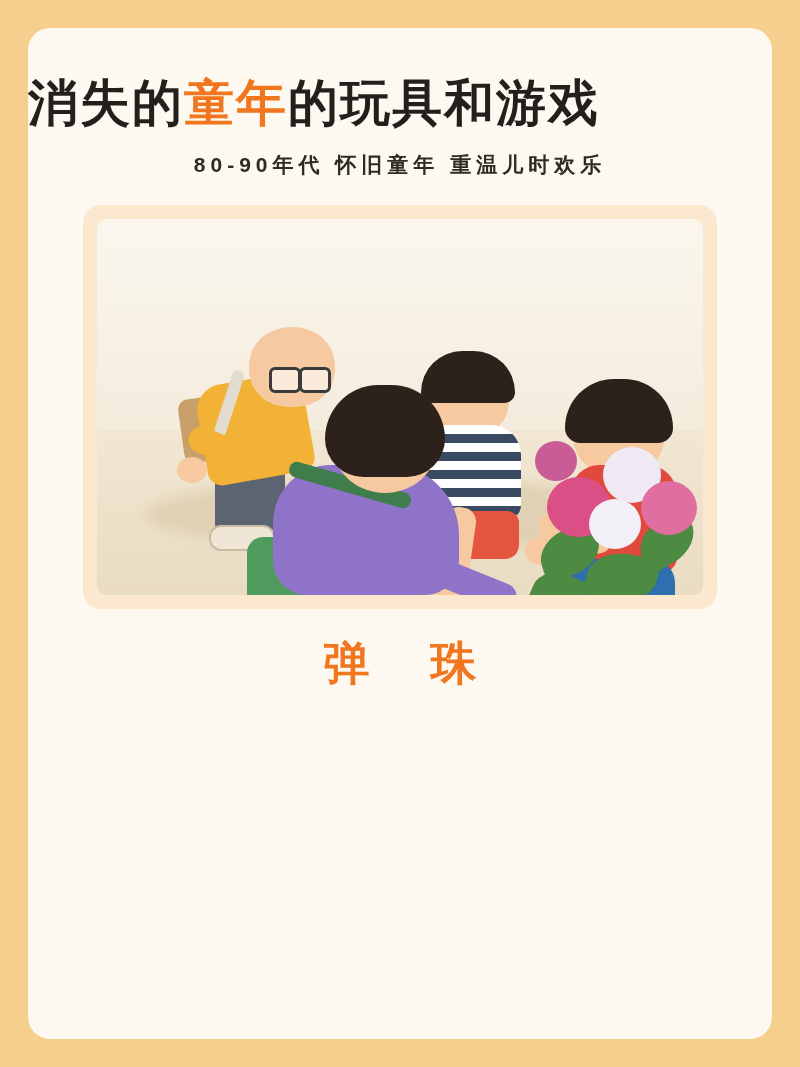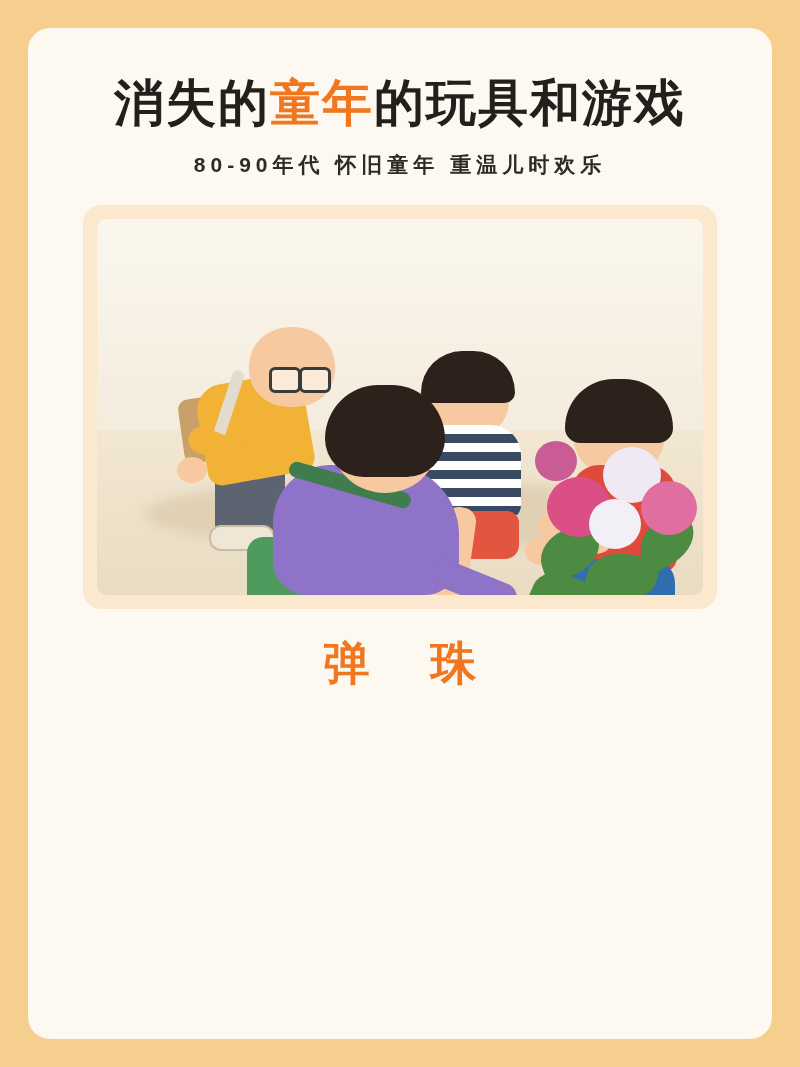--- a/index.html
+++ b/index.html
@@ -20,21 +20,21 @@
     width: 744px;
     height: 1011px;
     background: #fdf8f0;
     border-radius: 22px;
     box-sizing: border-box;
     overflow: hidden;
   }
   .title {
     margin: 0;
     padding-top: 42px;
-    text-align: center;
+    text-align: left;
     font-size: 50px;
     font-weight: 800;
     letter-spacing: 2px;
     color: #231f1c;
     font-family: "Liberation Sans", sans-serif;
   }
   .title .hl {
     color: #f0761f;
   }
   .subtitle {

